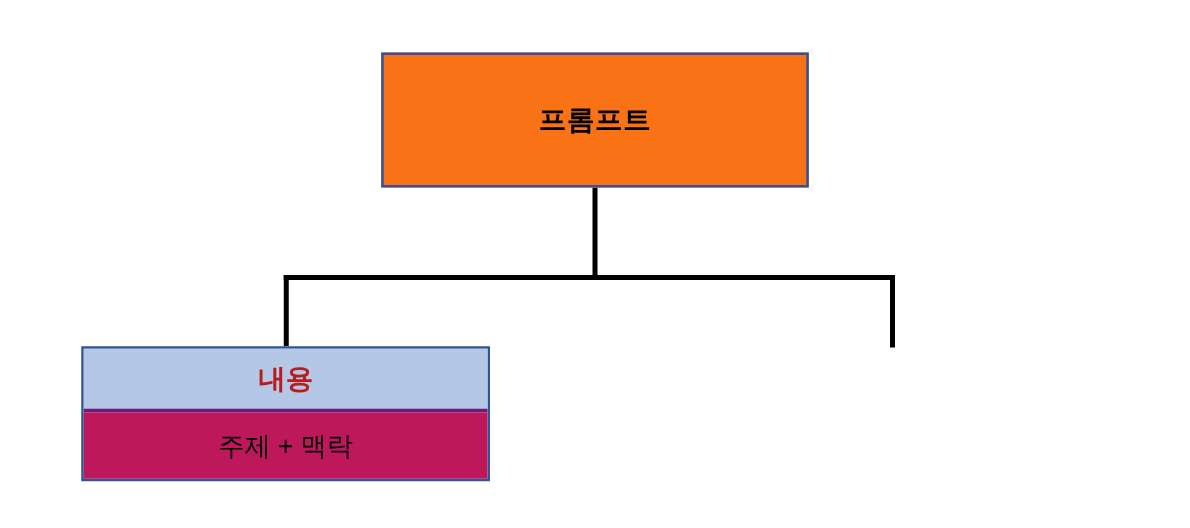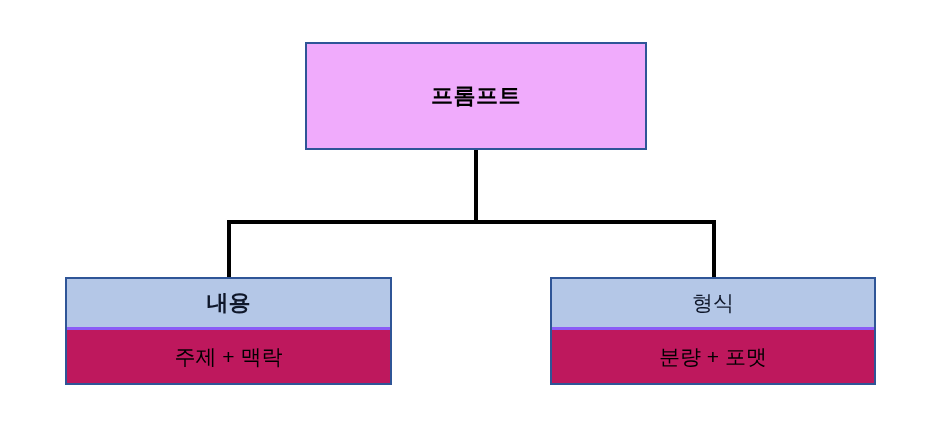--- a/index.html
+++ b/index.html
@@ -46,21 +46,21 @@
     top: 220px;
     width: 4px;
     height: 58px;
   }
 
   
   .node {
     position: absolute;
     box-sizing: border-box;
     border: 2px solid #2f5597;
-    background: #f0abfc;
+    background: #f97316;
   }
 
   .node-root {
     left: 305px;
     top: 42px;
     width: 342px;
     height: 108px;
     display: flex;
     align-items: center;
     justify-content: center;
@@ -87,25 +87,25 @@
   .node-right {
     left: 550px;
     top: 277px;
     width: 326px;
     height: 108px;
   }
 
   .node-head {
     height: 48px;
     background: #b4c7e7;
-    border-bottom: 3px solid #8b5cf6;
+    border-bottom: 3px solid #701a75;
     display: flex;
     align-items: center;
     justify-content: center;
-    color: #0f172a;
+    color: #b91c1c;
   }
   .node-head.bold { font-weight: bold; font-size: 22px; }
   .node-head.regular { font-weight: normal; font-size: 21px; }
 
   .node-body {
     flex: 1;
     background: #be185d;
     display: flex;
     align-items: center;
     justify-content: center;
@@ -126,18 +126,14 @@
 
   <div class="node node-root">
     <span class="node-title">프롬프트</span>
   </div>
 
   <div class="node node-child node-left">
     <div class="node-head bold">내용</div>
     <div class="node-body">주제 + 맥락</div>
   </div>
 
-  <div class="node node-child node-right">
-    <div class="node-head regular">형식</div>
-    <div class="node-body">분량 + 포맷</div>
-  </div>
 
 </div>
 
 </body></html>

